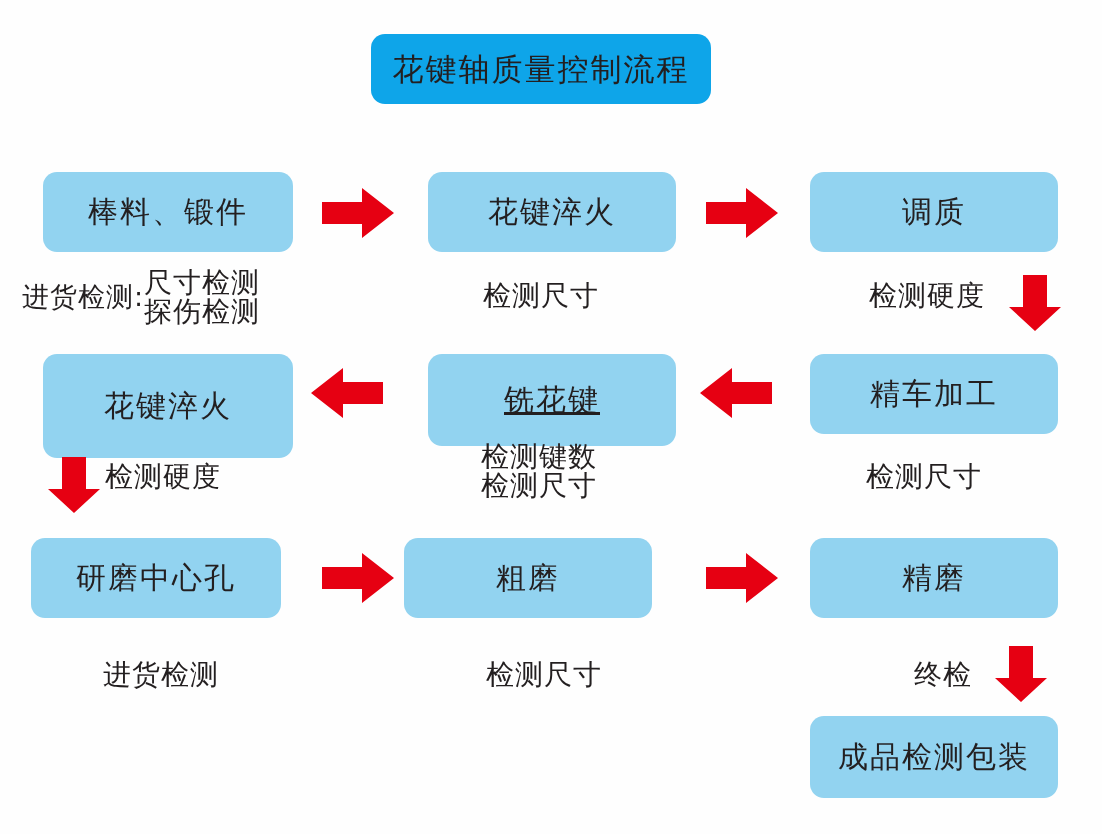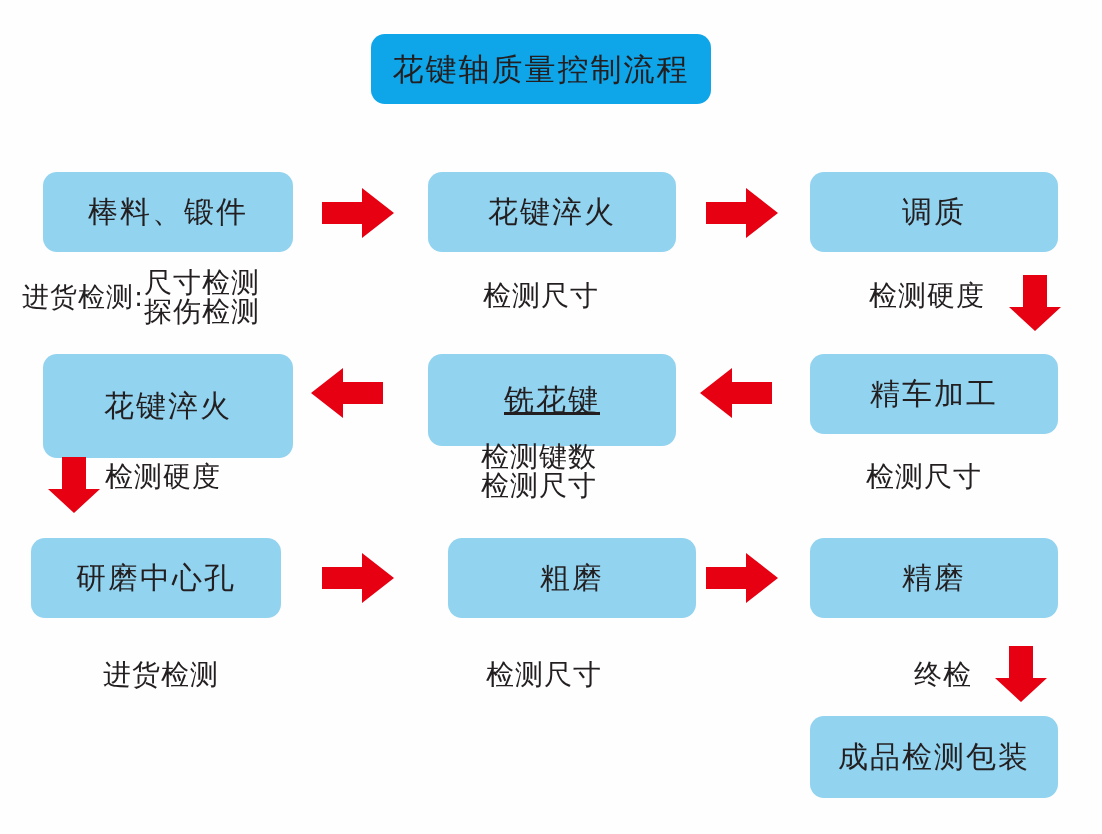--- a/index.html
+++ b/index.html
@@ -149,21 +149,21 @@
   <div class="label" style="left:866px; top:462px;">检测尺寸</div>
 
   <div class="box" style="left:31px; top:538px; width:250px; height:80px;">研磨中心孔</div>
 
   <div class="arrow" style="left:322px; top:551px; width:72px; height:54px;">
     <svg width="72" height="54" viewBox="0 0 72 54">
       <path d="M0,16 L40,16 L40,2 L72,27 L40,52 L40,38 L0,38 Z" fill="#e60012"></path>
     </svg>
   </div>
 
-  <div class="box" style="left:448px; top:538px; width:248px; height:80px;">粗磨</div>
+  <div class="box" style="left:404px; top:538px; width:248px; height:80px;">粗磨</div>
 
   <div class="arrow" style="left:706px; top:551px; width:72px; height:54px;">
     <svg width="72" height="54" viewBox="0 0 72 54">
       <path d="M0,16 L40,16 L40,2 L72,27 L40,52 L40,38 L0,38 Z" fill="#e60012"></path>
     </svg>
   </div>
 
   <div class="box" style="left:810px; top:538px; width:248px; height:80px;">精磨</div>
 
   <div class="label" style="left:103px; top:660px;">进货检测</div>

